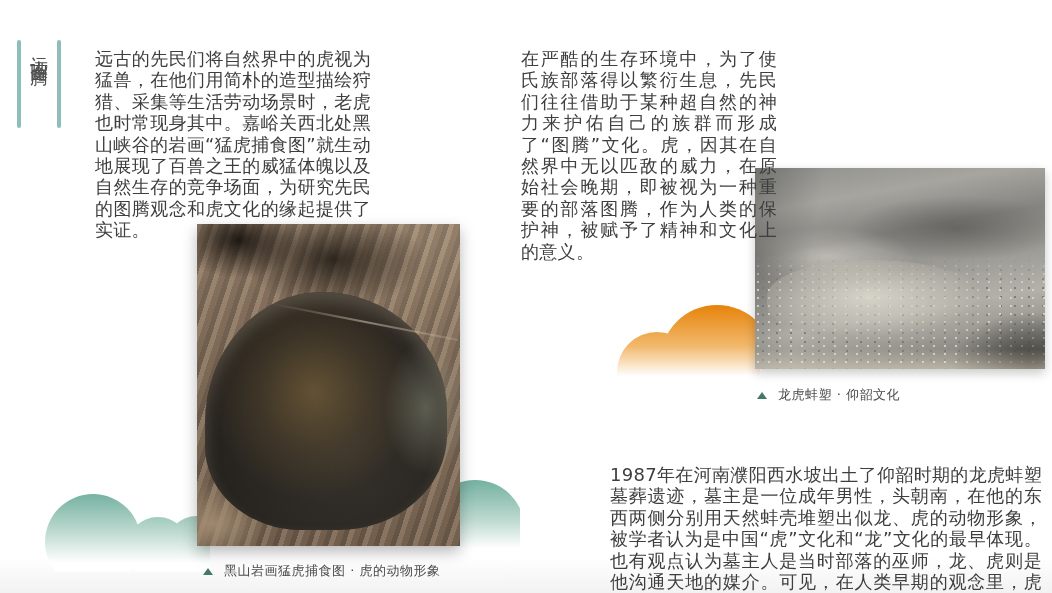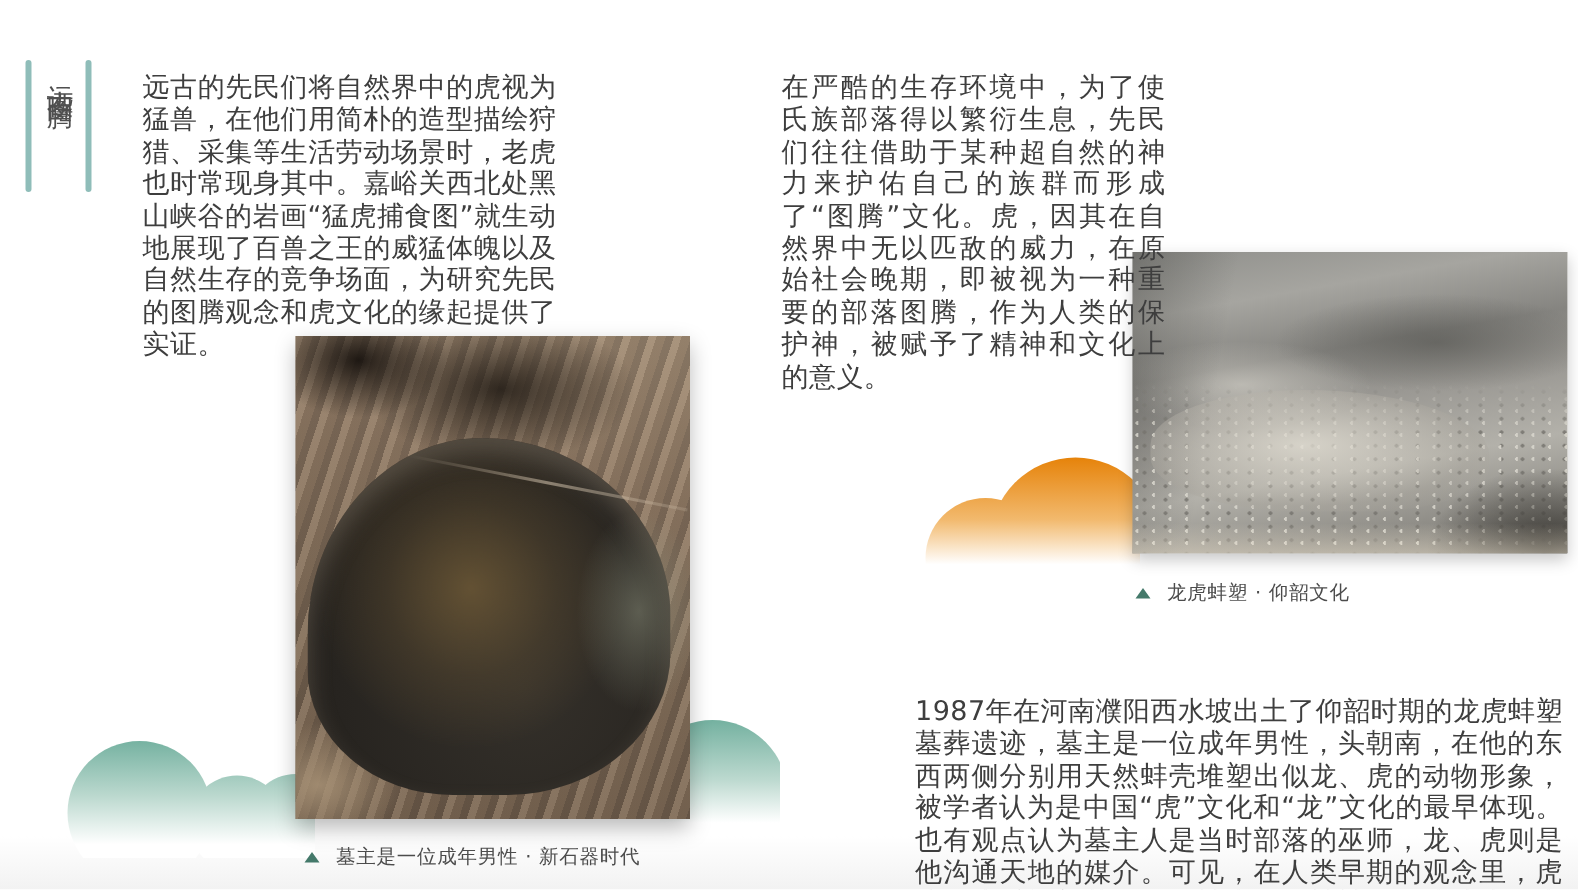--- a/index.html
+++ b/index.html
@@ -175,21 +175,21 @@
   <p class="para para-bottom">1987年在河南濮阳西水坡出土了仰韶时期的龙虎蚌塑墓葬遗迹，墓主是一位成年男性，头朝南，在他的东西两侧分别用天然蚌壳堆塑出似龙、虎的动物形象，被学者认为是中国“虎”文化和“龙”文化的最早体现。也有观点认为墓主人是当时部落的巫师，龙、虎则是他沟通天地的媒介。可见，在人类早期的观念里，虎或作为氏族部落的图腾被崇拜、被神化，或成为人类早期巫术活动的助手，构成了早期的“虎”文化。</p>
 
   <div class="photo-rock">
     <div class="boulder"></div>
     <div class="crack-line"></div>
     <div class="rock-right-patch"></div>
   </div>
 
   <div class="caption caption-1">
     <span class="tri"></span>
-    <span>墓主是一位成年男性 · 新石器时代</span>
+    <span>黑山岩画猛虎捕食图 · 虎的动物形象</span>
   </div>
 
   <div class="photo-shell">
     <div class="shell-texture"></div>
     <div class="shell-animal"></div>
     <div class="shell-dark-corner"></div>
   </div>
 
   <div class="caption caption-2">
     <span class="tri"></span>

